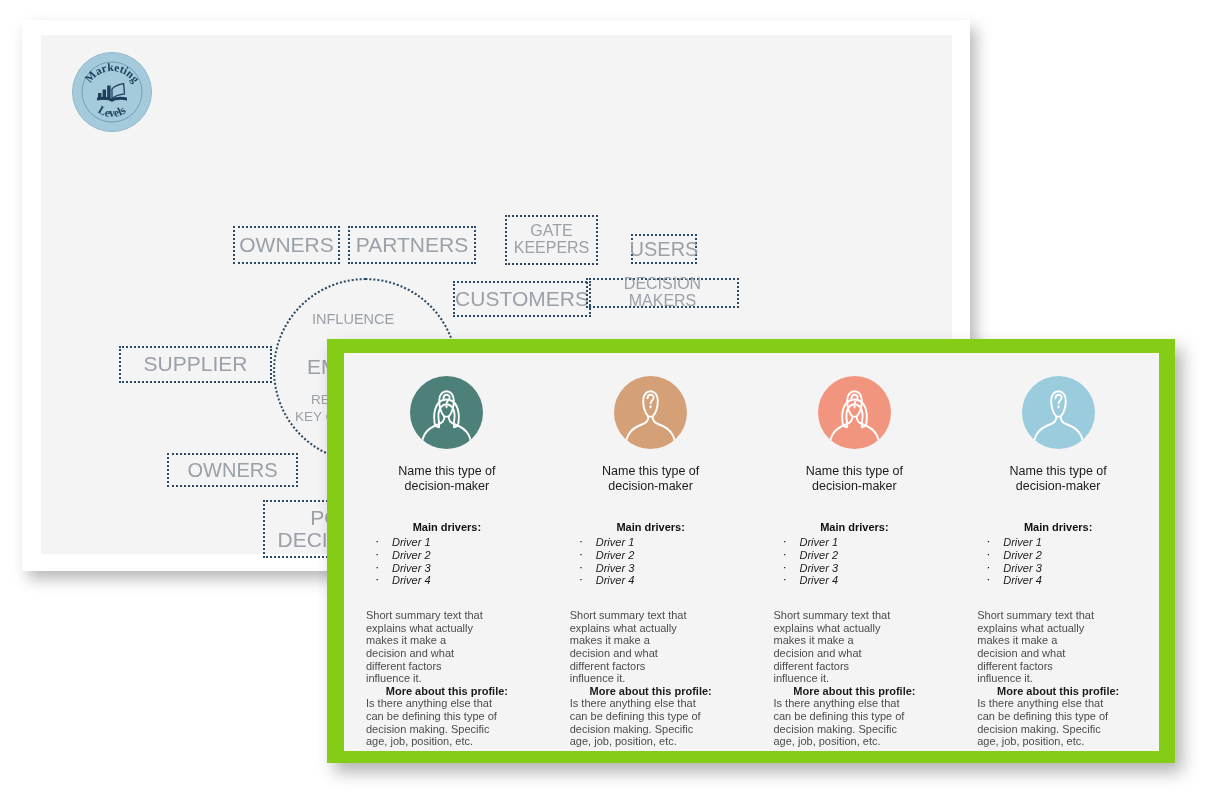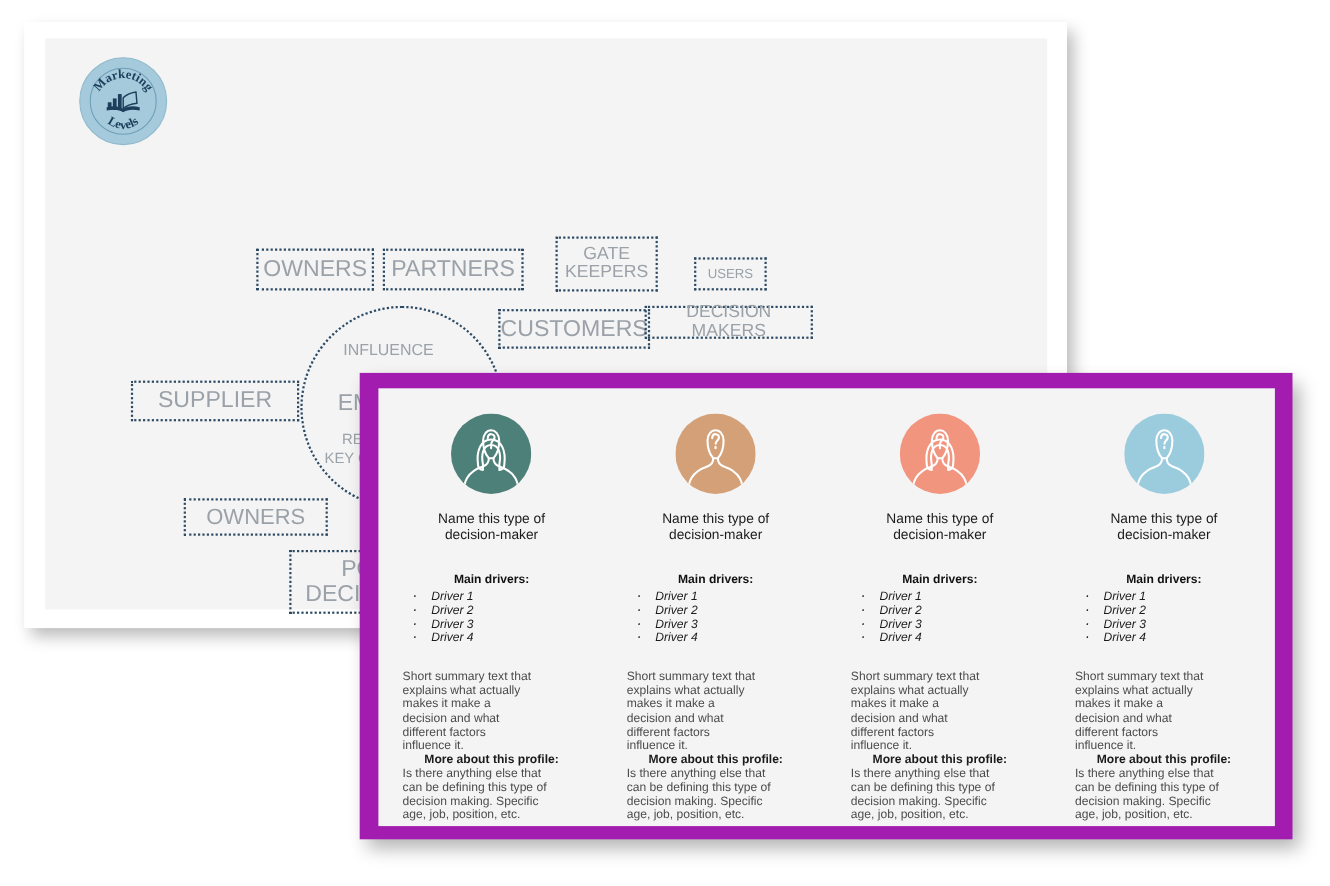--- a/index.html
+++ b/index.html
@@ -56,21 +56,21 @@
     border-radius:50%;
     box-sizing:border-box;
   }
   .orglabel{
     position:absolute;color:#9aa1a8;text-align:center;white-space:nowrap;
   }
 
   
   .slide-front{
     position:absolute;left:327px;top:339px;width:848px;height:424px;
-    background:#a21caf;
+    background:#84cc16;
     box-shadow:7px 9px 16px rgba(0,0,0,0.3);
   }
   .slide-front-inner{
     position:absolute;left:17px;top:14px;right:16px;bottom:12px;
     background:#f4f4f4;
     display:flex;
   }
   .persona{
     flex:1;position:relative;padding:23px 20px 0 22px;box-sizing:border-box;
   }
@@ -147,21 +147,21 @@
       <div id="boxes-holder">
           <div class="dbox" style="left: 192px; top: 191px; width: 107px; height: 38px; font-size: 21px;">
             <div>OWNERS</div>
           </div>
           <div class="dbox" style="left: 307px; top: 191px; width: 128px; height: 38px; font-size: 21px; text-align: center;">
             <div>PARTNERS</div>
           </div>
           <div class="dbox" style="left: 464px; top: 180px; width: 93px; height: 50px; font-size: 16px;">
             <div>GATE<br>KEEPERS</div>
           </div>
-          <div class="dbox" style="left: 590px; top: 199px; width: 66px; height: 30px; font-size: 12px;">
+          <div class="dbox" style="left: 590px; top: 199px; width: 66px; height: 30px; font-size: 20px;">
             <div>USERS</div>
           </div>
           <div class="dbox" style="left: 412px; top: 246px; width: 138px; height: 36px; font-size: 21px;">
             <div>CUSTOMERS</div>
           </div>
           <div class="dbox" style="left: 545px; top: 243px; width: 153px; height: 30px; font-size: 16px;">
             <div>DECISION MAKERS</div>
           </div>
           <div class="dbox" style="left: 78px; top: 311px; width: 153px; height: 37px; font-size: 21px;">
             <div>SUPPLIER</div>

